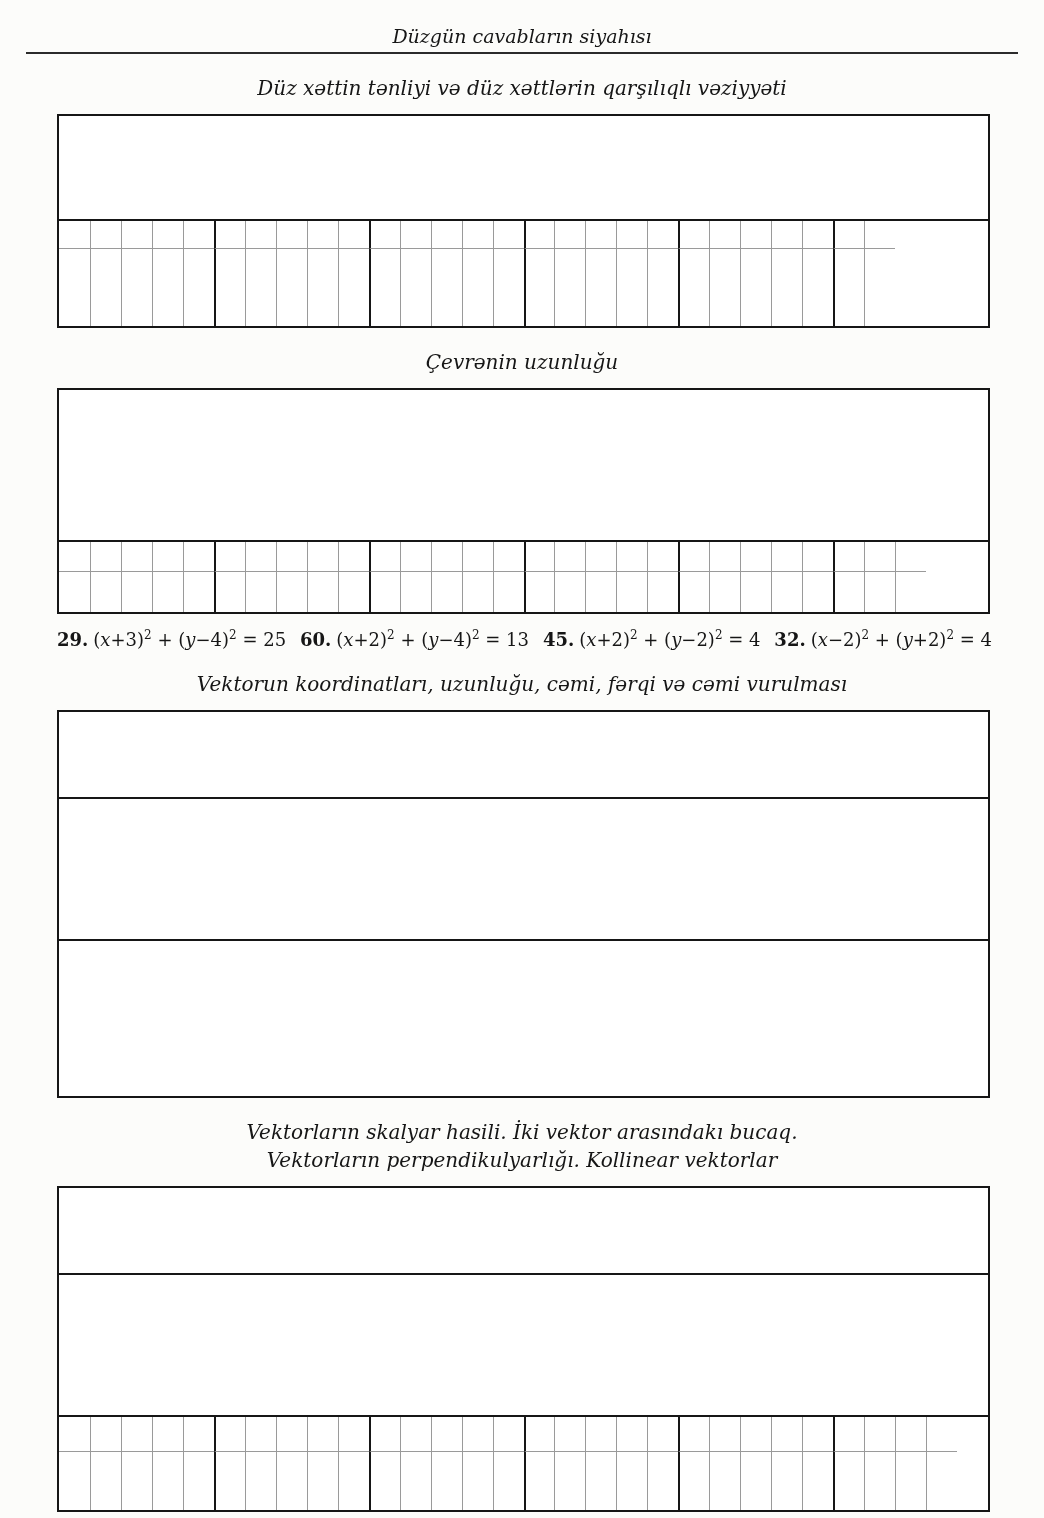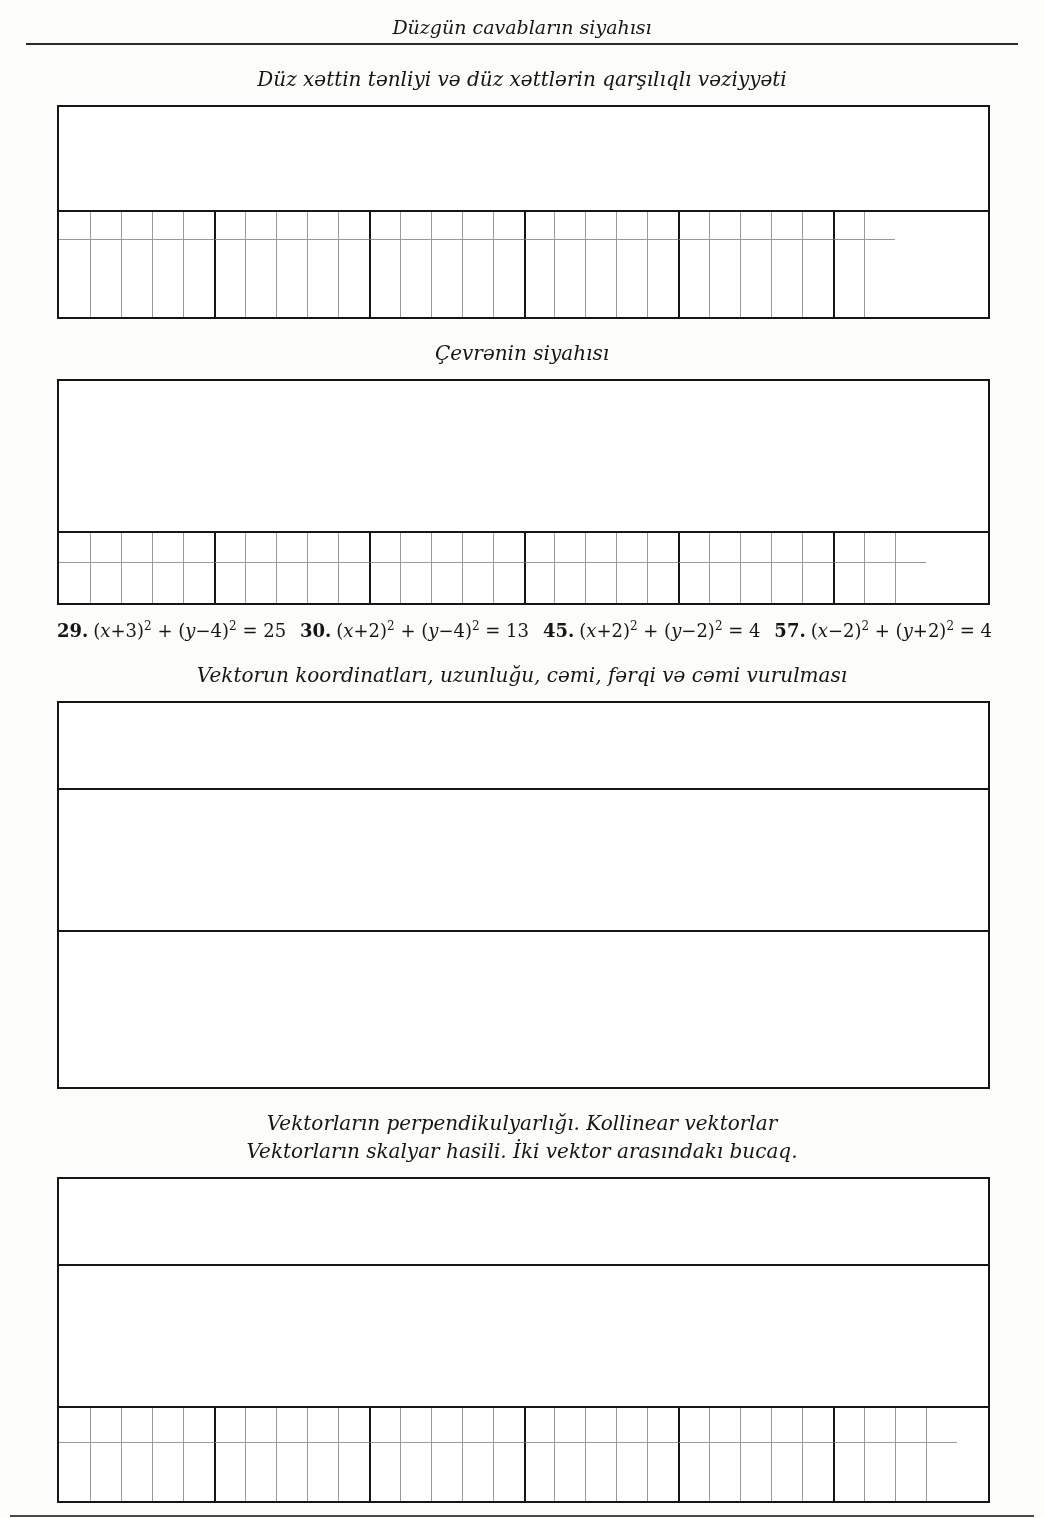--- a/index.html
+++ b/index.html
@@ -3,21 +3,21 @@
 <meta charset="utf-8">
 <style>
   html,body { margin:0; padding:0; }
   body {
     width:1044px; height:1518px; overflow:hidden;
     background:#fcfcfa; color:#161616;
     font-family:"Liberation Sans", sans-serif;
   }
   .page { position:relative; width:1044px; height:1518px; }
   .page-header {
-    padding-top:16px; text-align:center;
+    padding-top:25px; text-align:center;
     font-family:"DejaVu Serif", serif; font-style:italic; font-size:19px;
   }
   .header-rule { border:0; border-top:2.5px solid #2b2b2b; margin:5px 26px 0; }
   .section-title {
     text-align:center; font-family:"DejaVu Serif", serif; font-style:italic;
     font-size:20px; line-height:1.4;
   }
   .title-block { margin:20px 0 12px; }
   .anstable {
     margin-left:57px; width:933px; border:2.6px solid #161616;
@@ -113,21 +113,21 @@
           <div class="cell ans-cell grp"></div>
           <div class="cell ans-cell"></div>
           <div class="cell ans-cell"></div>
           <div class="cell ans-cell"></div>
           <div class="cell ans-cell"></div>
           <div class="cell ans-cell grp"></div>
           <div class="cell ans-cell"></div>
         </div>
       </div>
       <div class="title-block">
-        <div class="section-title">Çevrənin siyahısı</div>
+        <div class="section-title">Çevrənin uzunluğu</div>
       </div>
       <div class="anstable">
         <div class="row" style="height: 30px;"></div>
         <div class="row" style="height: 120px;"></div>
         <div class="row blocksep" style="height: 30px;">
           <div class="cell num-cell"></div>
           <div class="cell num-cell"></div>
           <div class="cell num-cell"></div>
           <div class="cell num-cell"></div>
           <div class="cell num-cell"></div>
@@ -181,38 +181,38 @@
           <div class="cell ans-cell"></div>
           <div class="cell ans-cell"></div>
           <div class="cell ans-cell"></div>
           <div class="cell ans-cell grp"></div>
           <div class="cell ans-cell"></div>
           <div class="cell ans-cell"></div>
         </div>
       </div>
       <div class="formula-line">
         <span class="eq-item"><span class="eq-label">29.</span><span class="eq-body">(<i>x</i>+3)<sup>2</sup> + (<i>y</i>−4)<sup>2</sup> = 25</span></span>
-        <span class="eq-item"><span class="eq-label">30.</span><span class="eq-body">(<i>x</i>+2)<sup>2</sup> + (<i>y</i>−4)<sup>2</sup> = 13</span></span>
+        <span class="eq-item"><span class="eq-label">60.</span><span class="eq-body">(<i>x</i>+2)<sup>2</sup> + (<i>y</i>−4)<sup>2</sup> = 13</span></span>
         <span class="eq-item"><span class="eq-label">45.</span><span class="eq-body">(<i>x</i>+2)<sup>2</sup> + (<i>y</i>−2)<sup>2</sup> = 4</span></span>
-        <span class="eq-item"><span class="eq-label">57.</span><span class="eq-body">(<i>x</i>−2)<sup>2</sup> + (<i>y</i>+2)<sup>2</sup> = 4</span></span>
+        <span class="eq-item"><span class="eq-label">32.</span><span class="eq-body">(<i>x</i>−2)<sup>2</sup> + (<i>y</i>+2)<sup>2</sup> = 4</span></span>
       </div>
       <div class="title-block">
         <div class="section-title">Vektorun koordinatları, uzunluğu, cəmi, fərqi və cəmi vurulması</div>
       </div>
       <div class="anstable">
         <div class="row" style="height: 28px;"></div>
         <div class="row" style="height: 57px;"></div>
         <div class="row blocksep" style="height: 30px;"></div>
         <div class="row" style="height: 110px;"></div>
         <div class="row blocksep" style="height: 35px;"></div>
         <div class="row" style="height: 120px;"></div>
       </div>
       <div class="title-block">
+        <div class="section-title">Vektorların skalyar hasili. İki vektor arasındakı bucaq.</div>
         <div class="section-title">Vektorların perpendikulyarlığı. Kollinear vektorlar</div>
-        <div class="section-title">Vektorların skalyar hasili. İki vektor arasındakı bucaq.</div>
       </div>
       <div class="anstable">
         <div class="row" style="height: 28px;"></div>
         <div class="row" style="height: 57px;"></div>
         <div class="row blocksep" style="height: 27px;"></div>
         <div class="row" style="height: 113px;"></div>
         <div class="row blocksep" style="height: 35px;">
           <div class="cell num-cell"></div>
           <div class="cell num-cell"></div>
           <div class="cell num-cell"></div>

